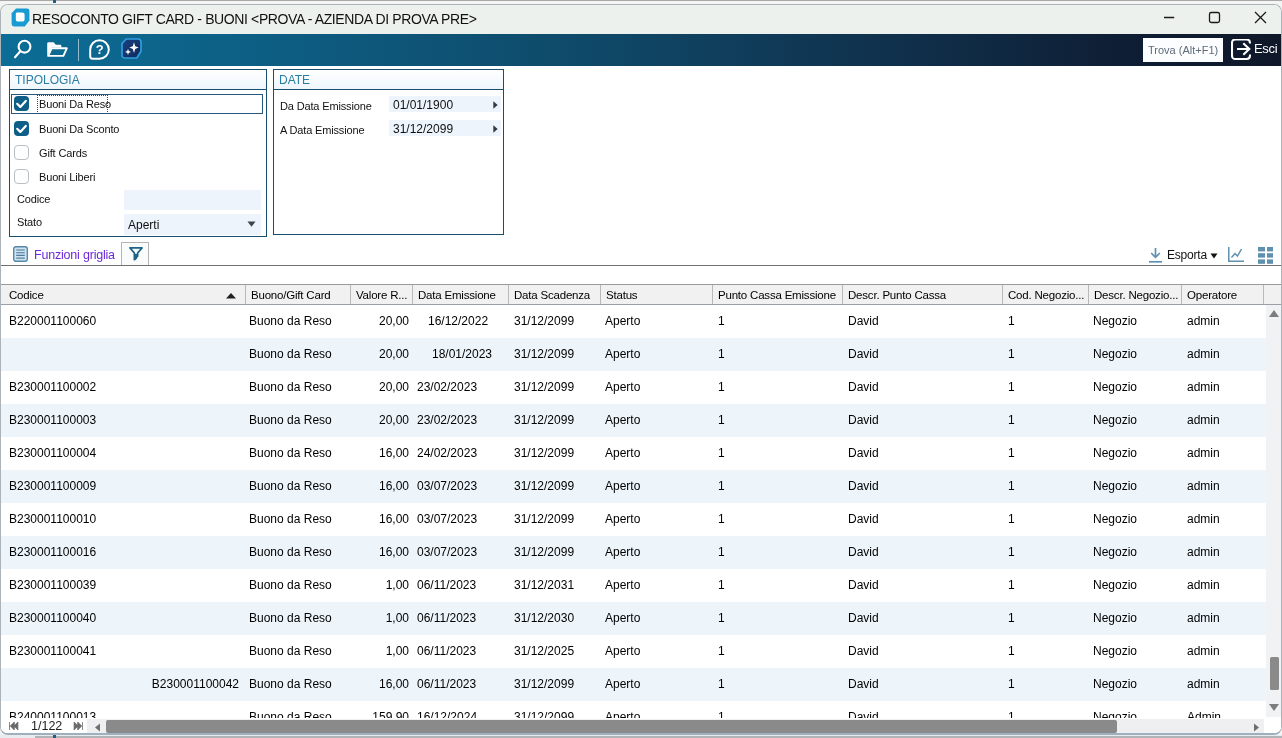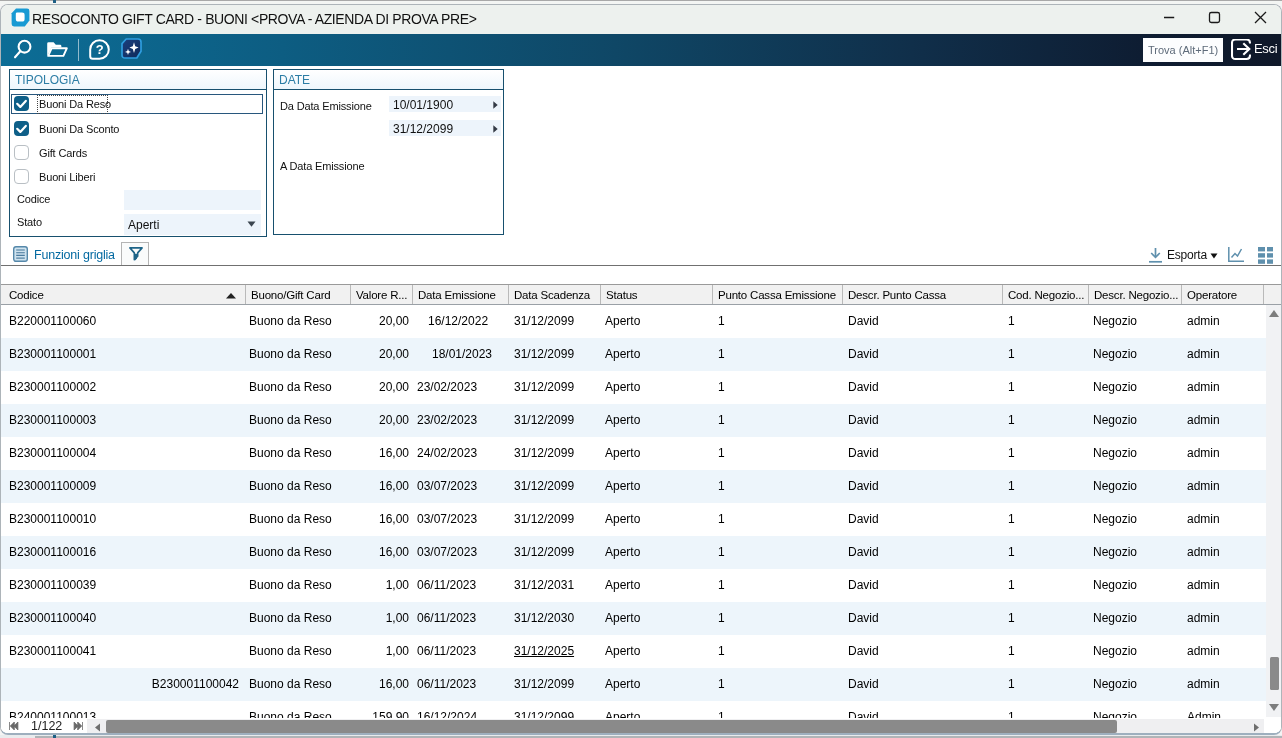--- a/index.html
+++ b/index.html
@@ -158,43 +158,43 @@
           </svg>
       </div>
     </div>
 
     <div class="groupbox" style="left:272px; top:3px; width:231px; height:166px;">
       <div class="gb-head"></div>
         <div class="gb-title">DATE</div>
       <div class="gb-hline"></div>
       <div class="lbl" style="left:6px; top:30px;">Da Data Emissione</div>
       <div class="fld" style="left:115px; top:26px; width:112px; height:16px;">
-        <span style="position:absolute; left:4px; top:1.5px; font-size:12px; color:#111;">10/01/1900</span>
+        <span style="position:absolute; left:4px; top:1.5px; font-size:12px; color:#111;">01/01/1900</span>
       </div>
       <svg class="abs" style="left:219px; top:31px;" width="5" height="8" viewBox="0 0 5 8">
           <path d="M0.3 0.3 L4.7 4 L0.3 7.7 Z" fill="#333a45"></path>
         </svg>
-      <div class="lbl" style="left:6px; top:54px;margin-top:36px;">A Data Emissione</div>
+      <div class="lbl" style="left:6px; top:54px;">A Data Emissione</div>
       <div class="fld" style="left:115px; top:50px; width:112px; height:16px;">
         <span style="position:absolute; left:4px; top:1.5px; font-size:12px; color:#111;">31/12/2099</span>
       </div>
       <svg class="abs" style="left:219px; top:55px;" width="5" height="8" viewBox="0 0 5 8">
           <path d="M0.3 0.3 L4.7 4 L0.3 7.7 Z" fill="#333a45"></path>
         </svg>
     </div>
 
     <div class="fg-row">
       <svg class="abs" style="left:12px; top:5px;" width="15" height="16" viewBox="0 0 15 16">
         <rect x="0.7" y="0.7" width="13.6" height="14.6" rx="2.2" fill="#cfe3ef" stroke="#5588aa" stroke-width="1.4"></rect>
         <line x1="3.2" y1="4" x2="11.8" y2="4" stroke="#44769a" stroke-width="1.1"></line>
         <line x1="3.2" y1="6.7" x2="11.8" y2="6.7" stroke="#44769a" stroke-width="1.1"></line>
         <line x1="3.2" y1="9.4" x2="11.8" y2="9.4" stroke="#44769a" stroke-width="1.1"></line>
         <line x1="3.2" y1="12.1" x2="11.8" y2="12.1" stroke="#44769a" stroke-width="1.1"></line>
       </svg>
-      <div class="abs" style="left:33px; top:7px; font-size:12.5px; color:#0369a1; letter-spacing:-0.2px;">Funzioni griglia</div>
+      <div class="abs" style="left:33px; top:7px; font-size:12.5px; color:#6d28d9; letter-spacing:-0.2px;">Funzioni griglia</div>
       <div class="abs" style="left:120px; top:1px; width:28px; height:23px; border:1px solid #b4b4b4; border-bottom:none; background:#fafbfb;">
         <svg class="abs" style="left:7px; top:4px;" width="14" height="15" viewBox="0 0 14 15">
           <path d="M0.9 0.9 H13.1 L8.7 5.9 V9.3 L5.3 12.7 V5.9 Z" fill="none" stroke="#1e6488" stroke-width="1.6" stroke-linejoin="round"></path>
           <path d="M6 6.8 L8 6.8 V11.5 L6 13.4 Z" fill="#1e6488"></path>
         </svg>
       </div>
 
       <svg class="abs" style="left:1146px; top:6px;" width="17" height="17" viewBox="0 0 17 17">
         <line x1="8.5" y1="1" x2="8.5" y2="9.5" stroke="#5f90ad" stroke-width="1.7"></line>
         <path d="M4.2 6 L8.5 10.3 L12.8 6" fill="none" stroke="#5f90ad" stroke-width="1.7"></path>
@@ -243,21 +243,20 @@
           <div class="td" style="left:427px; width:90px; text-align:left;">16/12/2022</div>
           <div class="td" style="left:513px; width:85px; text-align:left;">31/12/2099</div>
           <div class="td" style="left:604px; width:104px; text-align:left;">Aperto</div>
           <div class="td" style="left:717px; width:120px; text-align:left;">1</div>
           <div class="td" style="left:847px; width:150px; text-align:left;">David</div>
           <div class="td" style="left:1007px; width:78px; text-align:left;">1</div>
           <div class="td" style="left:1092px; width:86px; text-align:left;">Negozio</div>
           <div class="td" style="left:1186px; width:78px; text-align:left;">admin</div>
         </div>
         <div class="tr alt" style="top:33px;">
-          <div class="td" style="left:8px; width:230px; text-align:left;">B230001100001</div>
           <div class="td" style="left:248px; width:98px; text-align:left;">Buono da Reso</div>
           <div class="td" style="left:350px; width:58px; text-align:right;">20,00</div>
           <div class="td" style="left:416px; width:90px; text-align:center;">18/01/2023</div>
           <div class="td" style="left:513px; width:85px; text-align:left;">31/12/2099</div>
           <div class="td" style="left:604px; width:104px; text-align:left;">Aperto</div>
           <div class="td" style="left:717px; width:120px; text-align:left;">1</div>
           <div class="td" style="left:847px; width:150px; text-align:left;">David</div>
           <div class="td" style="left:1007px; width:78px; text-align:left;">1</div>
           <div class="td" style="left:1092px; width:86px; text-align:left;">Negozio</div>
           <div class="td" style="left:1186px; width:78px; text-align:left;">admin</div>
@@ -364,21 +363,21 @@
           <div class="td" style="left:847px; width:150px; text-align:left;">David</div>
           <div class="td" style="left:1007px; width:78px; text-align:left;">1</div>
           <div class="td" style="left:1092px; width:86px; text-align:left;">Negozio</div>
           <div class="td" style="left:1186px; width:78px; text-align:left;">admin</div>
         </div>
         <div class="tr" style="top:330px;">
           <div class="td" style="left:8px; width:230px; text-align:left;">B230001100041</div>
           <div class="td" style="left:248px; width:98px; text-align:left;">Buono da Reso</div>
           <div class="td" style="left:350px; width:58px; text-align:right;">1,00</div>
           <div class="td" style="left:416px; width:90px; text-align:left;">06/11/2023</div>
-          <div class="td" style="left:513px; width:85px; text-align:left;text-decoration:underline;">31/12/2025</div>
+          <div class="td" style="left:513px; width:85px; text-align:left;">31/12/2025</div>
           <div class="td" style="left:604px; width:104px; text-align:left;">Aperto</div>
           <div class="td" style="left:717px; width:120px; text-align:left;">1</div>
           <div class="td" style="left:847px; width:150px; text-align:left;">David</div>
           <div class="td" style="left:1007px; width:78px; text-align:left;">1</div>
           <div class="td" style="left:1092px; width:86px; text-align:left;">Negozio</div>
           <div class="td" style="left:1186px; width:78px; text-align:left;">admin</div>
         </div>
         <div class="tr alt" style="top:363px;">
           <div class="td" style="left:8px; width:230px; text-align:right;">B230001100042</div>
           <div class="td" style="left:248px; width:98px; text-align:left;">Buono da Reso</div>

